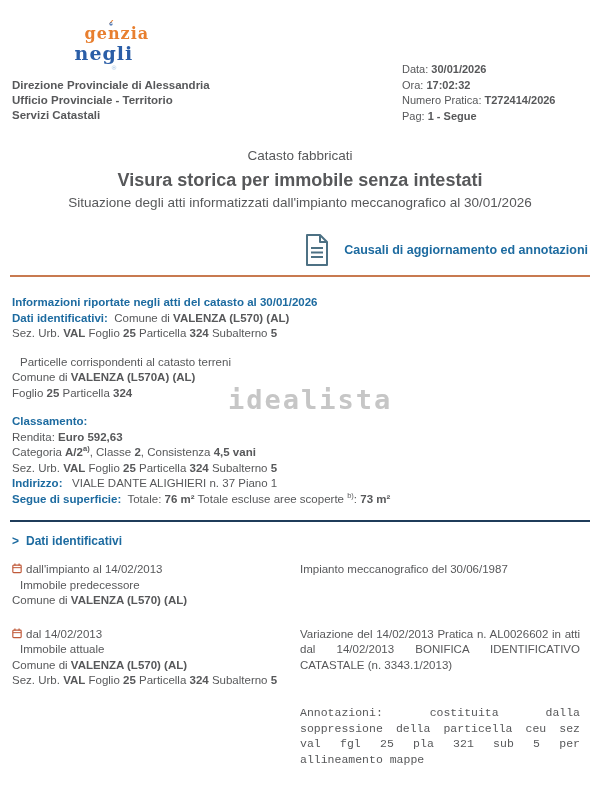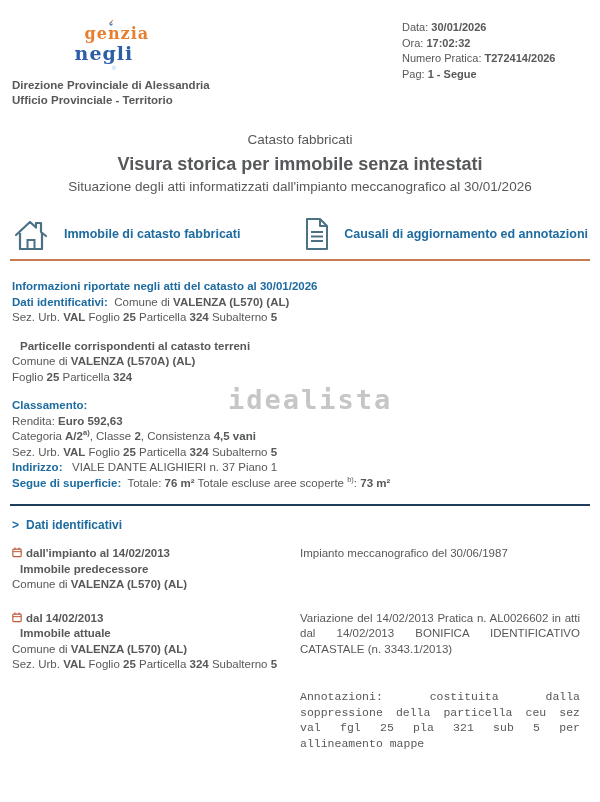--- a/index.html
+++ b/index.html
@@ -12,57 +12,57 @@
         font-family:"Liberation Sans",sans-serif;color:var(--text-gray);}
   
   .hdr{display:flex;justify-content:space-between;padding:20px 12px 0 12px;}
   .brand-col{display:flex;flex-direction:column;}
   .logo{display:flex;align-items:center;height:50px;flex-direction:column;}
   .logo-words{margin-left:2px;font-family:"DejaVu Serif",serif;font-weight:bold;letter-spacing:1px;line-height:1;}
   .logo-w1{color:var(--logo-orange);font-size:16px;margin-left:10px;}
   .logo-w2{color:var(--logo-blue);font-size:19px;margin-top:2px;}
   .emblem{margin-left:6px;margin-top:2px;}
   .office{margin-top:8px;font-size:11.5px;font-weight:bold;line-height:15px;}
-  .meta{width:186px;font-size:11px;line-height:15.5px;}
+  .meta{width:186px;margin-top:42px;font-size:11px;line-height:15.5px;}
   .meta-row .lab{font-weight:normal;}
   .meta-row .val{font-weight:bold;}
   
   .titleblock{text-align:center;margin-top:24px;line-height:1.25;}
   .kicker{font-size:13.5px;}
   .maintitle{font-size:18px;font-weight:bold;margin-top:4px;}
   .subtitle{font-size:13.5px;margin-top:4px;}
   
   .tabbar{display:flex;align-items:center;margin:22px 10px 0 10px;padding:0 2px 9px 2px;
           border-bottom:2px solid var(--orange-rule);}
   .tab{display:flex;align-items:center;cursor:pointer;}
   .tab-label{margin-left:14px;font-size:12.5px;font-weight:bold;color:var(--blue);}
   .tab2{margin-left:auto;}
   
   .main{padding:18px 20px 0 12px;font-size:11.5px;line-height:15.5px;}
   .main p{margin:0;white-space:pre-wrap;}
   .grp{margin-bottom:13px;}
   .blue-bold{color:var(--blue);font-weight:bold;}
-  .gray-bold{font-weight:bold;padding-left:8px;}
+  .gray-bold{font-weight:normal;padding-left:8px;}
   .seg-n{font-weight:normal;}
   .seg-b{font-weight:bold;}
   .seg-blue{color:var(--blue);font-weight:bold;}
   .seg-sup{font-size:7.5px;vertical-align:super;line-height:0;}
   .seg-supb{font-size:7.5px;vertical-align:super;line-height:0;font-weight:bold;}
   
   .watermark{position:absolute;left:228px;top:384px;font-family:"DejaVu Sans Mono",monospace;
              font-size:27px;font-weight:bold;letter-spacing:2px;color:var(--watermark-gray);}
   
   .divider{margin:10px 10px 0 10px;border:none;border-top:2px solid var(--divider-navy);}
   .section-head{margin:12px 0 0 12px;font-size:12px;font-weight:bold;color:var(--blue);}
   .section-head .chev{margin-right:7px;}
   
   .history{padding:14px 20px 0 12px;font-size:11.5px;line-height:15.5px;}
   .entry{display:grid;grid-template-columns:278px 1fr;column-gap:10px;margin-bottom:18px;}
   .entry p{margin:0;white-space:pre-wrap;}
-  .period{font-weight:bold;}
+  .period{font-weight:normal;}
   .cal{margin-right:4px;position:relative;top:1px;}
   .rightcell p{white-space:normal;text-align:justify;}
   .annotation{margin-top:32px !important;font-family:Liberation Mono, monospace;}
   svg{display:block;}
 </style>
 </head>
 <body>
 
 <div class="page">
 
@@ -82,45 +82,38 @@
         <svg class="emblem" width="42" height="42" viewBox="0 0 42 42">
           <circle cx="21" cy="21" r="17" fill="none" stroke="#8db4dd" stroke-width="1.6"></circle>
           <circle cx="21" cy="21" r="13" fill="none" stroke="#8db4dd" stroke-width="1.3"></circle>
           <polygon transform="translate(21,20) scale(1.7)" fill="#8db4dd" points="0,-5 1.45,-1.55 5,-1.55 2.35,0.6 3.1,4.05 0,1.9 -3.1,4.05 -2.35,0.6 -5,-1.55 -1.45,-1.55"></polygon>
           <path d="M8 30 Q21 38 34 30" fill="none" stroke="#8db4dd" stroke-width="1.3"></path>
         </svg>
       </div>
       <div class="office">
         <div>Direzione Provinciale di Alessandria</div>
         <div>Ufficio Provinciale - Territorio</div>
+        <div>Servizi Catastali</div>
       </div>
     </div>
     <div class="meta">
       <div class="meta-row"><span class="lab">Data: </span><span class="val">30/01/2026</span></div>
       <div class="meta-row"><span class="lab">Ora: </span><span class="val">17:02:32</span></div>
       <div class="meta-row"><span class="lab">Numero Pratica: </span><span class="val">T272414/2026</span></div>
       <div class="meta-row"><span class="lab">Pag: </span><span class="val">1 - Segue</span></div>
     </div>
   </div>
 
   <div class="titleblock">
     <div class="kicker">Catasto fabbricati</div>
     <div class="maintitle">Visura storica per immobile senza intestati</div>
     <div class="subtitle">Situazione degli atti informatizzati dall'impianto meccanografico al 30/01/2026</div>
   </div>
 
   <div class="tabbar">
-    <div class="tab">
-      <svg width="38" height="32" viewBox="0 0 36 32">
-        <path d="M3 17 L17 4 L23 9.5 L23 5 L28 5 L28 14 L33 18" fill="none" stroke="#4d7184" stroke-width="2.2" stroke-linejoin="round" stroke-linecap="round"></path>
-        <path d="M7 15 L7 31 L29 31 L29 15" fill="none" stroke="#4d7184" stroke-width="2.2" stroke-linejoin="round"></path>
-        <rect x="14.5" y="22" width="7" height="9" fill="none" stroke="#4d7184" stroke-width="2"></rect>
-      </svg>
-      <span class="tab-label">Immobile di catasto fabbricati</span>
-    </div>
     <div class="tab tab2">
       <svg width="26" height="32" viewBox="0 0 26 32">
         <path d="M3 1 L16 1 L23 8 L23 31 L3 31 Z" fill="none" stroke="#4d7184" stroke-width="2" stroke-linejoin="round"></path>
         <path d="M16 1 L16 8 L23 8" fill="none" stroke="#4d7184" stroke-width="2" stroke-linejoin="round"></path>
         <line x1="7" y1="14" x2="19" y2="14" stroke="#4d7184" stroke-width="2"></line>
         <line x1="7" y1="18.5" x2="19" y2="18.5" stroke="#4d7184" stroke-width="2"></line>
         <line x1="7" y1="23" x2="19" y2="23" stroke="#4d7184" stroke-width="2"></line>
       </svg>
       <span class="tab-label">Causali di aggiornamento ed annotazioni</span>
     </div>

